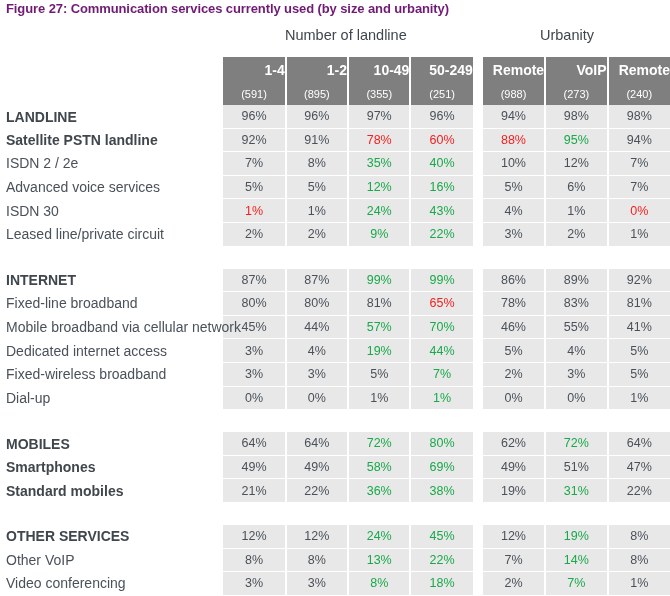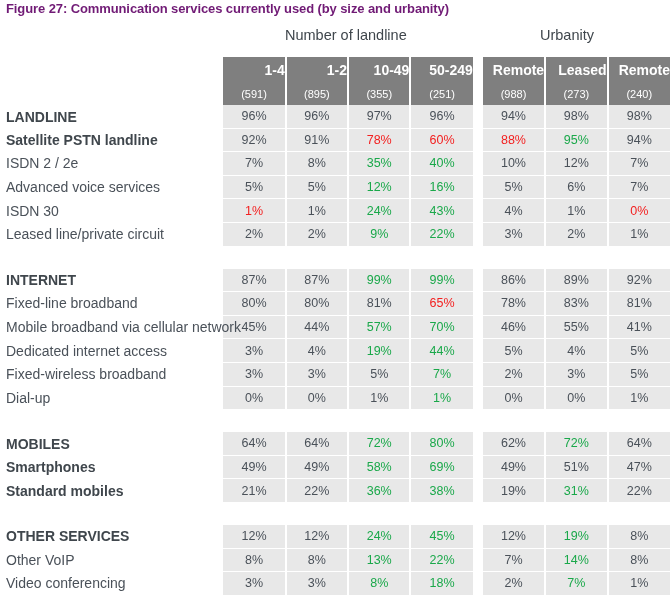--- a/index.html
+++ b/index.html
@@ -163,21 +163,21 @@
       </colgroup>
       <thead>
         <tr>
           <th class="hd-blank"></th>
           <th class="hd first-of-group">1-4</th>
           <th class="hd">1-2</th>
           <th class="hd">10-49</th>
           <th class="hd">50-249</th>
           <th class="hd-blank"></th>
           <th class="hd first-of-group">Remote</th>
-          <th class="hd">Leased</th>
+          <th class="hd">VoIP</th>
           <th class="hd">Remote</th>
         </tr>
         <tr>
           <th class="hd-blank"></th>
           <th class="hd-base first-of-group">(591)</th>
           <th class="hd-base">(895)</th>
           <th class="hd-base">(355)</th>
           <th class="hd-base">(251)</th>
           <th class="hd-blank"></th>
           <th class="hd-base first-of-group">(988)</th>

